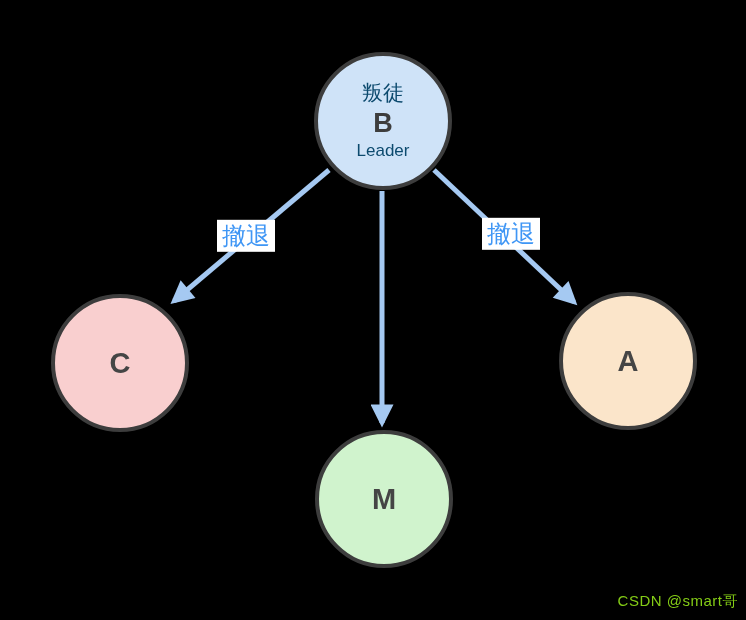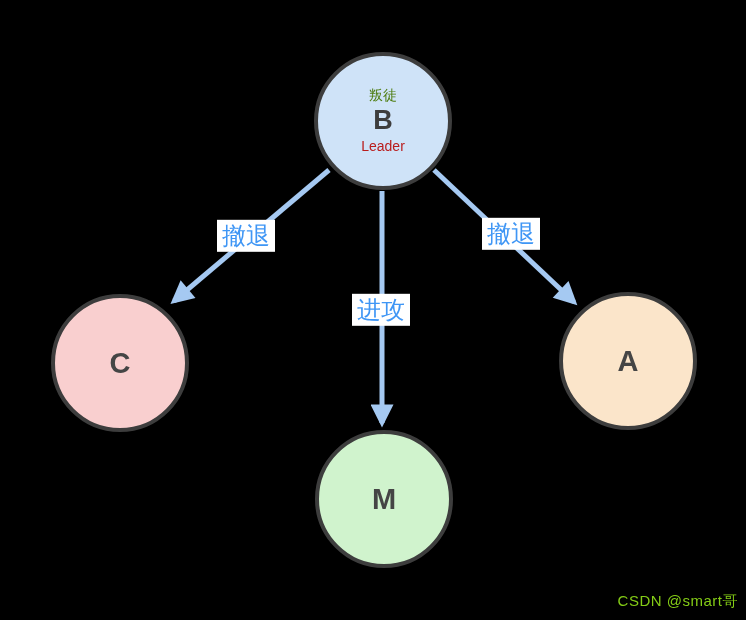--- a/index.html
+++ b/index.html
@@ -33,23 +33,23 @@
     display: flex;
     flex-direction: column;
     align-items: center;
     justify-content: center;
     color: #3f3f3f;
   }
   .node-b { left: 314px; top: 52px;  background: #cfe3f8; }
   .node-c { left: 51px;  top: 294px; background: #f9cfcf; }
   .node-m { left: 315px; top: 430px; background: #d0f3cd; }
   .node-a { left: 559px; top: 292px; background: #fbe5ca; }
-  .node-role     { font-size: 14px; color: #4d7c0f; line-height: 1.25; }
+  .node-role     { font-size: 21px; color: #0c4a6e; line-height: 1.25; }
   .node-id       { font-size: 27px; font-weight: bold; color: #3d3d3d; line-height: 1.25; }
-  .node-subtitle { font-size: 14px; color: #b91c1c; line-height: 1.25; }
+  .node-subtitle { font-size: 17px; color: #0c4a6e; line-height: 1.25; }
   .node-letter   { font-size: 29px; font-weight: bold; color: #454545; }
   .edge-label {
     position: absolute;
     transform: translate(-50%, -50%);
     background: #ffffff;
     color: #3f96f5;
     font-size: 24px;
     line-height: 1.1;
     padding: 3px 5px;
     white-space: nowrap;
@@ -94,18 +94,17 @@
 
   <div class="node node-m">
     <div class="node-letter">M</div>
   </div>
 
   <div class="node node-a">
     <div class="node-letter">A</div>
   </div>
 
   <div class="edge-label edge-label-bc">撤退</div>
-  <div class="edge-label edge-label-bm">进攻</div>
   <div class="edge-label edge-label-ba">撤退</div>
 
   <div class="watermark">CSDN @smart哥</div>
 
 </div>
 
 </body></html>

